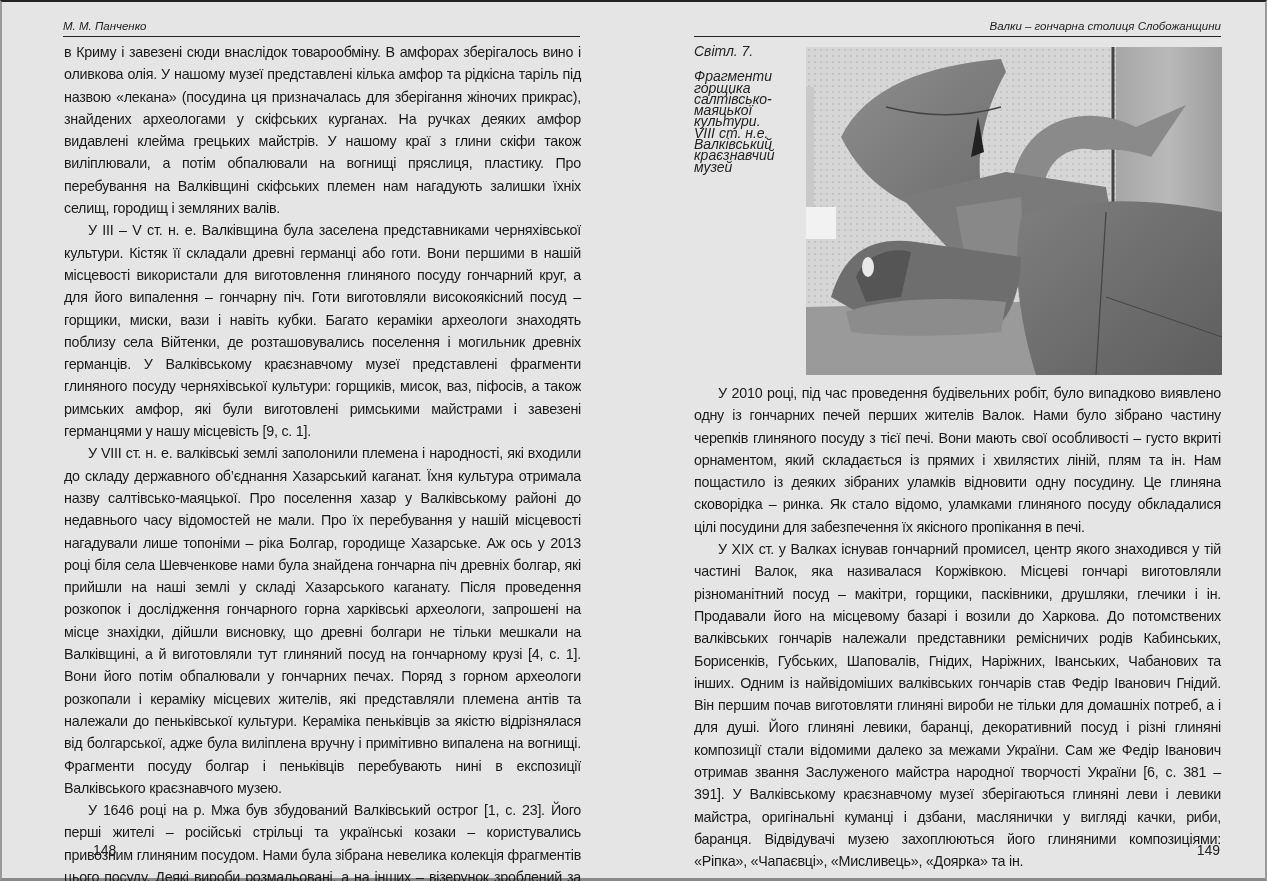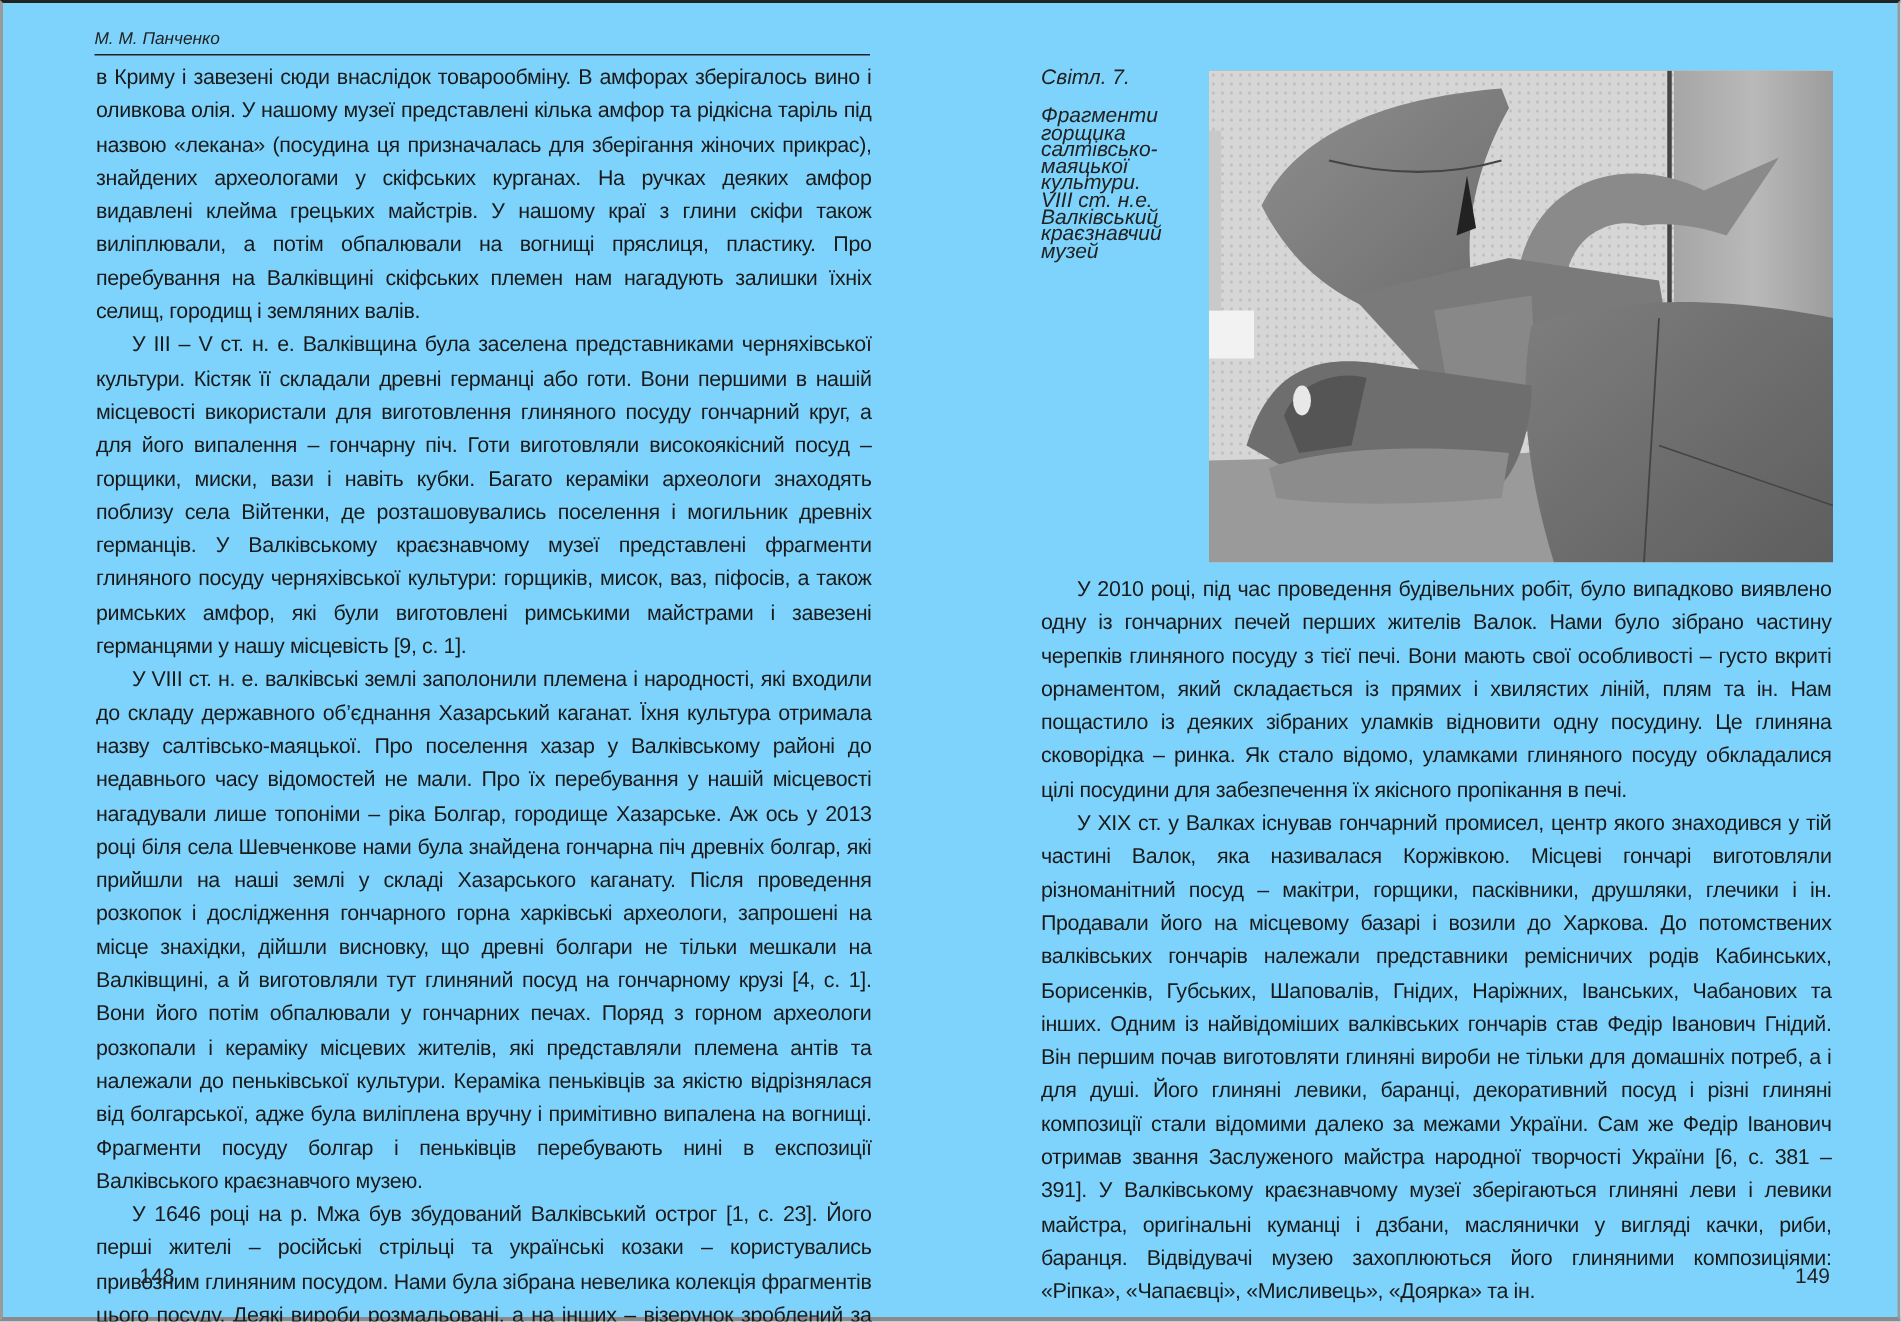--- a/index.html
+++ b/index.html
@@ -4,21 +4,21 @@
 <style>
   html, body { margin: 0; padding: 0; background: #ffffff; }
   body { width: 1267px; height: 881px; overflow: hidden; position: relative; }
   .frame {
     position: absolute; left: 0; top: 0; width: 1267px; height: 881px;
     box-sizing: border-box;
     border-top: 2px solid #222222;
     border-left: 2px solid #9a9a9a;
     border-right: 2px solid #9a9a9a;
     border-bottom: 3px solid #8a8a8a;
-    background: #7dd3fc;
+    background: #e5e5e5;
   }
   .page { position: absolute; top: 0; height: 876px; }
   .page.left { left: 0; width: 633px; }
   .page.right { left: 633px; width: 632px; }
 
   .running-head {
     position: absolute; top: 14px; height: 20px;
     font-family: "Liberation Sans", sans-serif; font-style: italic;
     font-size: 11.5px; color: #222; line-height: 20px;
     border-bottom: 1px solid #222;
@@ -69,20 +69,21 @@
     <div class="body-text">
       <p>в Криму і завезені сюди внаслідок товарообміну. В амфорах зберігалось вино і оливкова олія. У нашому музеї представлені кілька амфор та рідкісна таріль під назвою «лекана» (посудина ця призначалась для зберігання жіночих прикрас), знайдених археологами у скіфських курганах. На ручках деяких амфор видавлені клейма грецьких майстрів. У нашому краї з глини скіфи також виліплювали, а потім обпалювали на вогнищі пряслиця, плас­тику. Про перебування на Валківщині скіфських племен нам нагадують залишки їхніх селищ, городищ і земляних валів.</p>
       <p class="indent">У III – V ст. н. е. Валківщина була заселена представниками черняхів­ської культури. Кістяк її складали древні германці або готи. Вони перши­ми в нашій місцевості використали для виготовлення глиняного посуду гончарний круг, а для його випалення – гончарну піч. Готи виготовляли високоякісний посуд – горщики, миски, вази і навіть кубки. Багато кераміки археологи знаходять поблизу села Війтенки, де розташовувались посе­лення і могильник древніх германців. У Валківському краєзнавчому музеї представлені фрагменти глиняного посуду черняхівської культури: горщи­ків, мисок, ваз, піфосів, а також римських амфор, які були виготовлені рим­ськими майстрами і завезені германцями у нашу місцевість [9, с. 1].</p>
       <p class="indent">У VIII ст. н. е. валківські землі заполонили племена і народності, які входили до складу державного об’єднання Хазарський каганат. Їхня культура отримала назву салтівсько-маяцької. Про поселення хазар у Валківському районі до недавнього часу відомостей не мали. Про їх перебування у нашій місцевості нагадували лише топоніми – ріка Болгар, городище Хазарське. Аж ось у 2013 році біля села Шевченкове нами була знайдена гончарна піч древніх болгар, які прийшли на наші землі у складі Хазар­ського каганату. Після проведення розкопок і дослідження гончарного горна харківські археологи, запрошені на місце знахідки, дійшли висновку, що древні болгари не тільки мешкали на Валківщині, а й виготовляли тут глиняний посуд на гончарному крузі [4, с. 1]. Вони його потім обпалювали у гончарних печах. Поряд з горном археологи розкопали і кераміку місцевих жителів, які представляли племена антів та належали до пеньківської культури. Кераміка пеньківців за якістю відрізнялася від болгарської, адже була виліплена вручну і примітивно випалена на вогнищі. Фрагменти посуду болгар і пеньківців перебувають нині в експозиції Валківського краєзнавчого музею.</p>
       <p class="indent">У 1646 році на р. Мжа був збудований Валківський острог [1, с. 23]. Його перші жителі – російські стрільці та українські козаки – користува­лись привозним глиняним посудом. Нами була зібрана невелика колекція фрагментів цього посуду. Деякі вироби розмальовані, а на інших – візе­рунок зроблений за допомогою зубчатого штампу. Через два десятиліття дерев’яна фортеця була розібрана і перенесена на берег річки Мжі (туди, де Валки розташовані й тепер). На новому місці валківчани глиняний посуд почали виготовляти самі.</p>
     </div>
     <div class="page-num">148</div>
   </div>
 
   <div class="page right">
+    <div class="running-head">Валки – гончарна столиця Слобожанщини</div>
 
     <div class="caption">
       <span class="cap-num">Світл. 7.</span>
       <span class="cap-line">Фрагменти горщика</span>
       <span class="cap-line">салтівсько-маяцької</span>
       <span class="cap-line">культури.</span>
       <span class="cap-line">VIII ст. н.е.</span>
       <span class="cap-line">Валківський</span>
       <span class="cap-line">краєзнавчий музей</span>
     </div>

